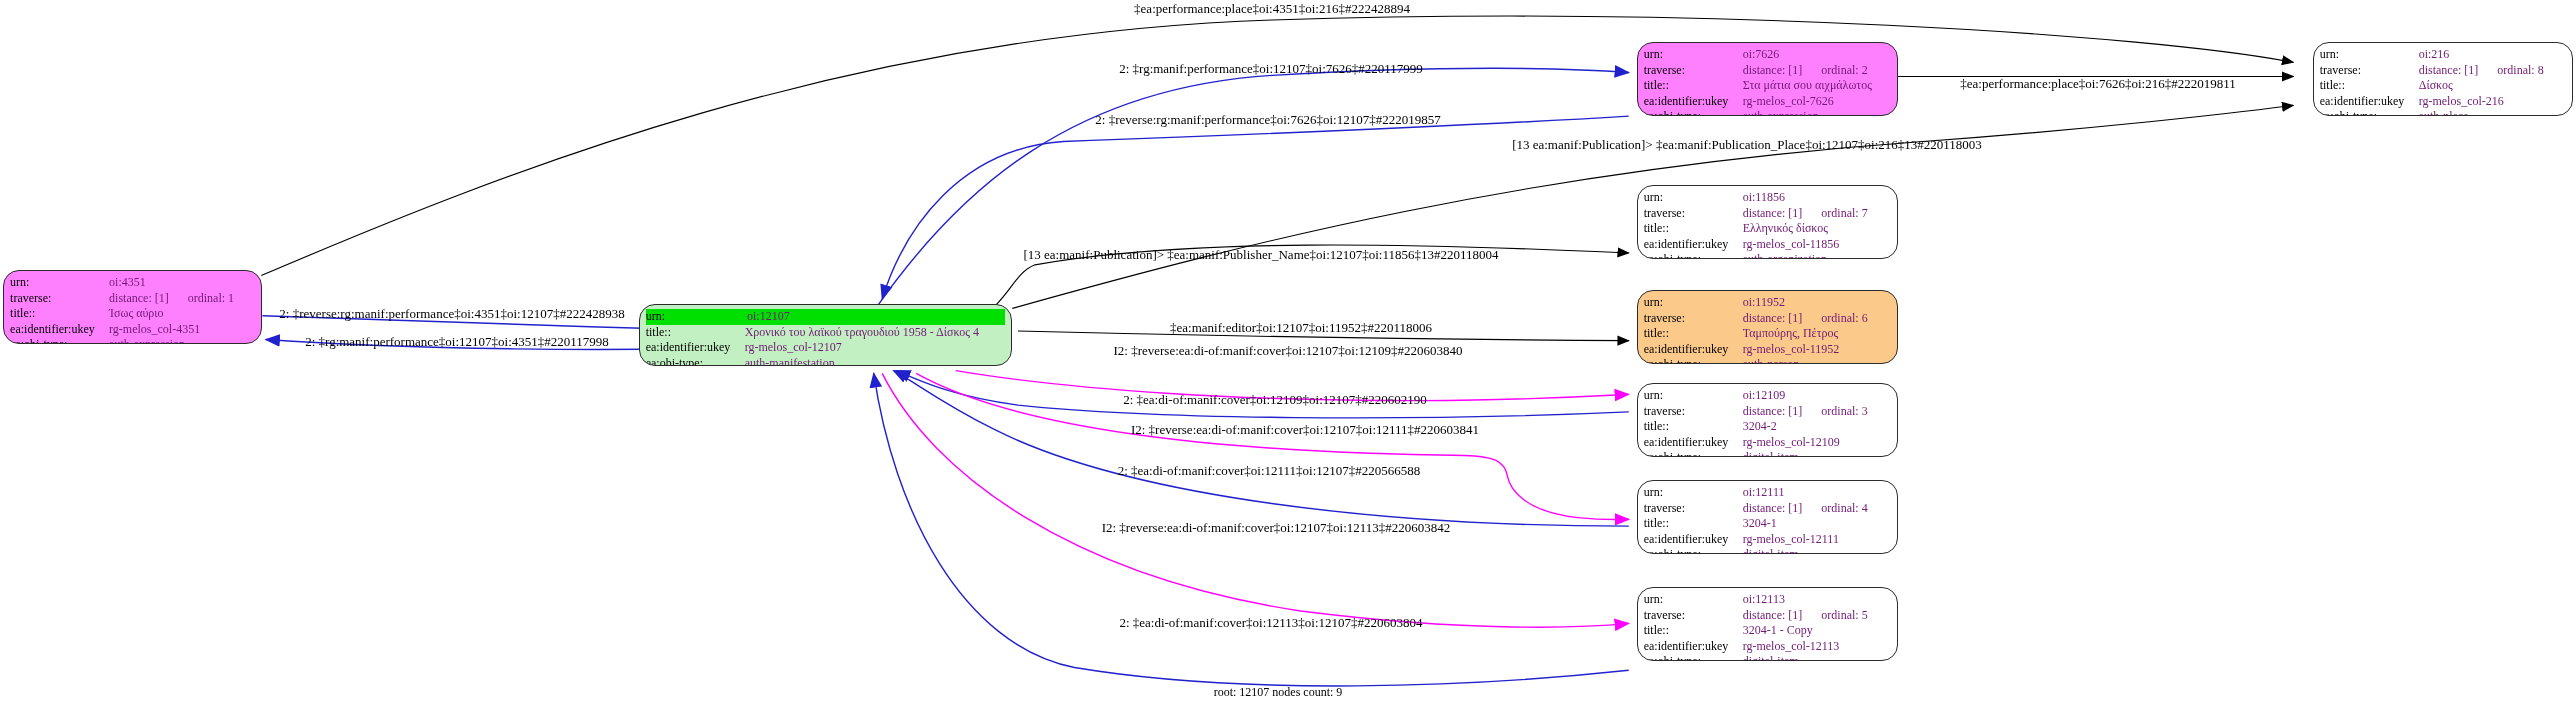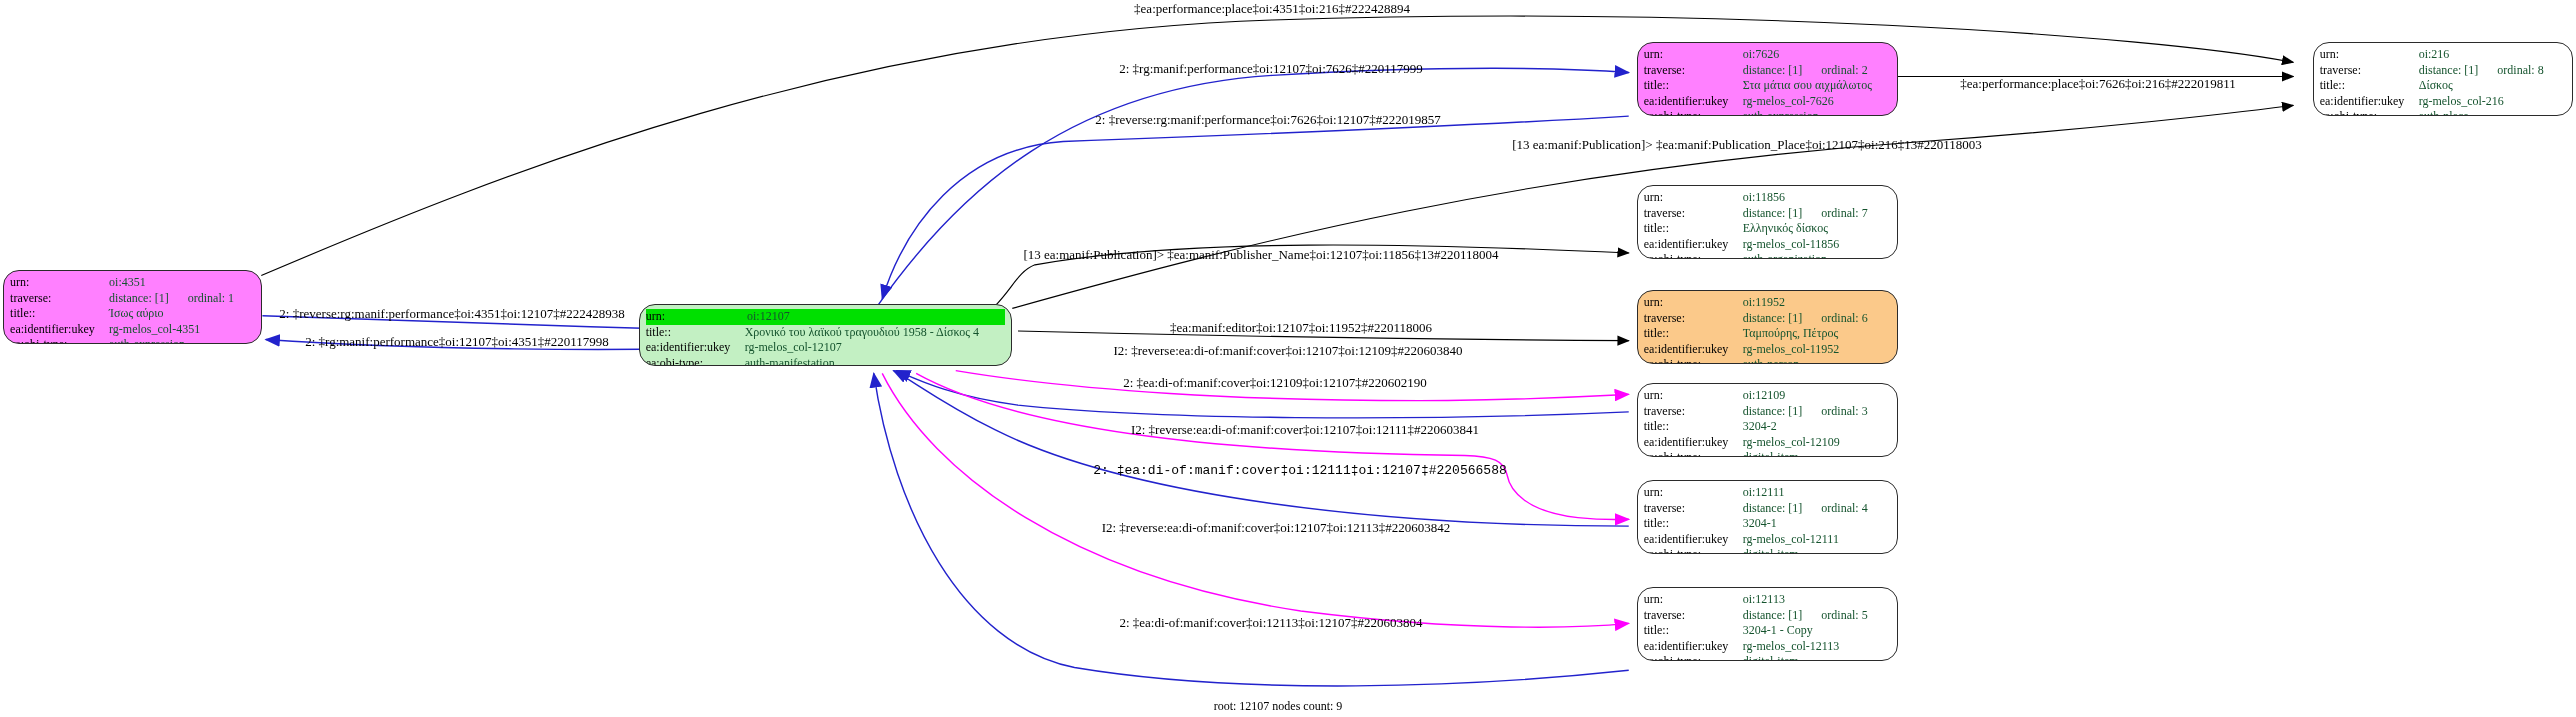--- a/index.html
+++ b/index.html
@@ -48,21 +48,21 @@
     align-items: baseline;
     white-space: nowrap;
   }
   .node .k {
     flex: 0 0 auto;
     width: 99px;
     color: #000;
   }
   .node .v {
     flex: 1 1 auto;
-    color: #14532d;
+    color: #701a75;
     white-space: nowrap;
   }
   .node .v .ord {
     display: inline-block;
     margin-left: 19px;
   }
   
   .node .row.hi .k,
   .node .row.hi .v {
     background: #00e000;
@@ -343,22 +343,22 @@
   <div class="elabel ctr" style="left:1272px; top:1.7px;">‡ea:performance:place‡oi:4351‡oi:216‡#222428894</div>
   <div class="elabel ctr" style="left:1271px; top:62px;">2: ‡rg:manif:performance‡oi:12107‡oi:7626‡#220117999</div>
   <div class="elabel ctr" style="left:1268px; top:113px;">2: ‡reverse:rg:manif:performance‡oi:7626‡oi:12107‡#222019857</div>
   <div class="elabel ctr" style="left:2098px; top:77px;">‡ea:performance:place‡oi:7626‡oi:216‡#222019811</div>
   <div class="elabel ctr" style="left:1747px; top:138px;">[13 ea:manif:Publication]&gt; ‡ea:manif:Publication_Place‡oi:12107‡oi:216‡13#220118003</div>
   <div class="elabel ctr" style="left:1261px; top:248px;">[13 ea:manif:Publication]&gt; ‡ea:manif:Publisher_Name‡oi:12107‡oi:11856‡13#220118004</div>
   <div class="elabel ctr" style="left:452px;  top:307px;">2: ‡reverse:rg:manif:performance‡oi:4351‡oi:12107‡#222428938</div>
   <div class="elabel ctr" style="left:457px;  top:335px;">2: ‡rg:manif:performance‡oi:12107‡oi:4351‡#220117998</div>
   <div class="elabel ctr" style="left:1301px; top:321px;">‡ea:manif:editor‡oi:12107‡oi:11952‡#220118006</div>
   <div class="elabel ctr" style="left:1288px; top:344px;">I2: ‡reverse:ea:di-of:manif:cover‡oi:12107‡oi:12109‡#220603840</div>
-  <div class="elabel ctr" style="left:1275px; top:376px;">2: ‡ea:di-of:manif:cover‡oi:12109‡oi:12107‡#220602190</div>
+  <div class="elabel ctr" style="left:1275px; top:393px;">2: ‡ea:di-of:manif:cover‡oi:12109‡oi:12107‡#220602190</div>
   <div class="elabel ctr" style="left:1305px; top:423px;">I2: ‡reverse:ea:di-of:manif:cover‡oi:12107‡oi:12111‡#220603841</div>
-  <div class="elabel ctr" style="left:1300px; top:464px;font-family:Liberation Mono, monospace;">2: ‡ea:di-of:manif:cover‡oi:12111‡oi:12107‡#220566588</div>
+  <div class="elabel ctr" style="left:1269px; top:464px;">2: ‡ea:di-of:manif:cover‡oi:12111‡oi:12107‡#220566588</div>
   <div class="elabel ctr" style="left:1276px; top:521px;">I2: ‡reverse:ea:di-of:manif:cover‡oi:12107‡oi:12113‡#220603842</div>
   <div class="elabel ctr" style="left:1271px; top:616px;">2: ‡ea:di-of:manif:cover‡oi:12113‡oi:12107‡#220603804</div>
 
-  <div class="footer-label" style="left:1278px; top:699px;">root: 12107 nodes count: 9</div>
+  <div class="footer-label" style="left:1278px; top:685px;">root: 12107 nodes count: 9</div>
 
 </div>
 
 
 </body></html>

